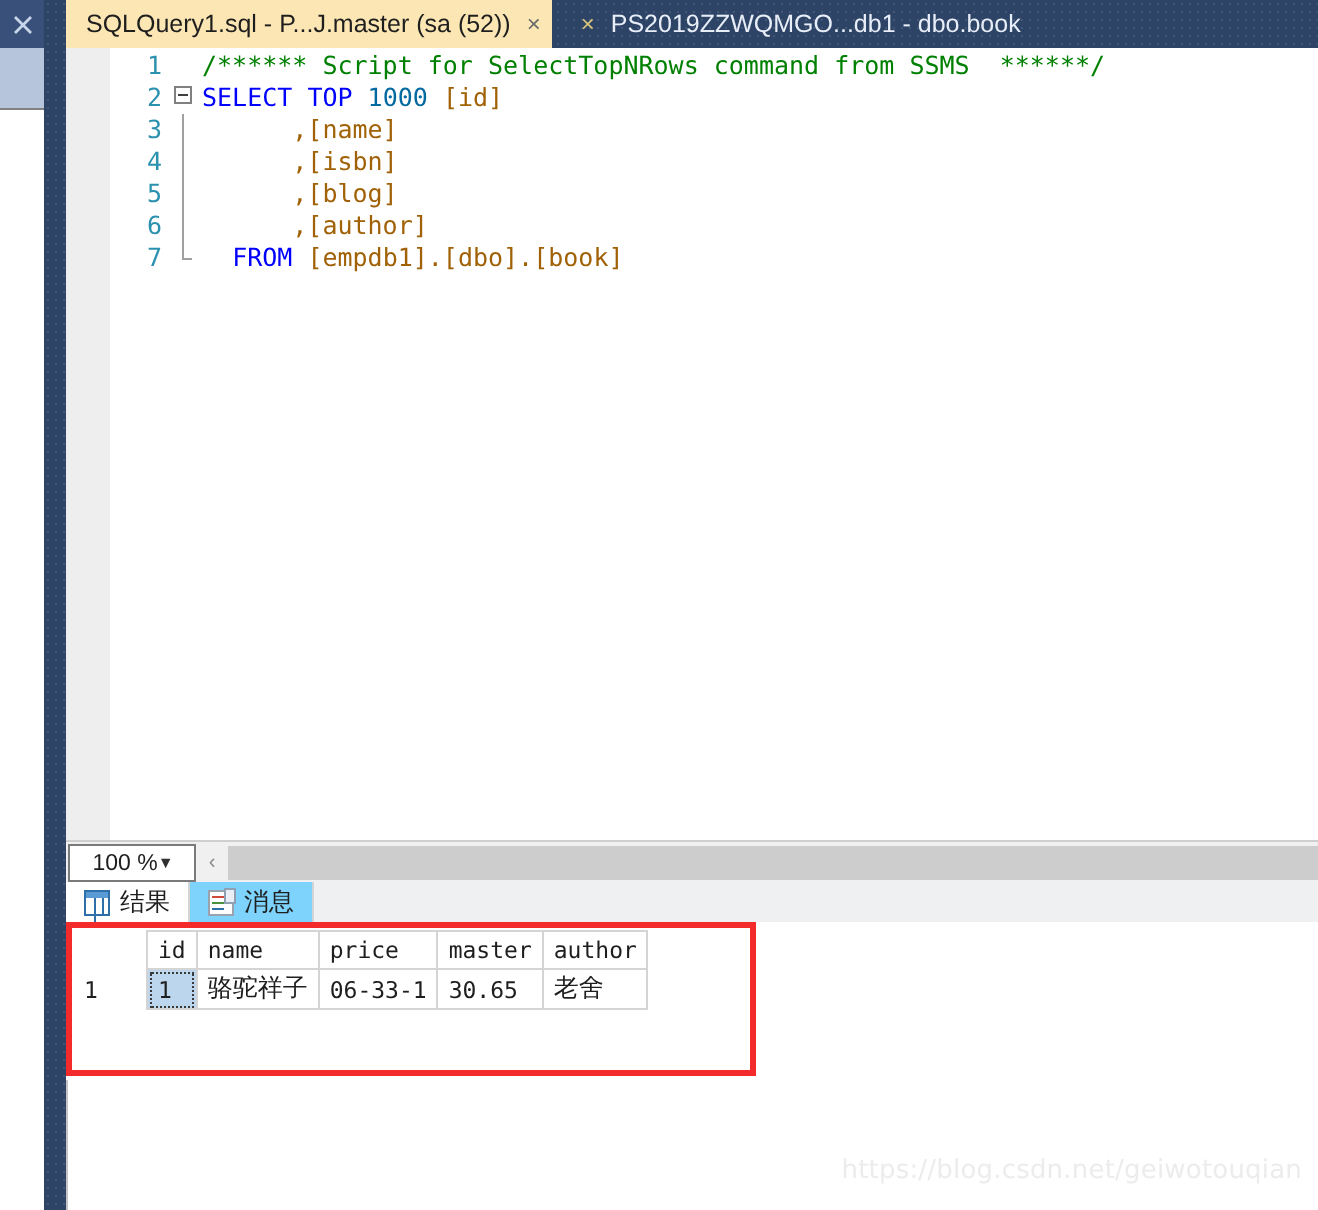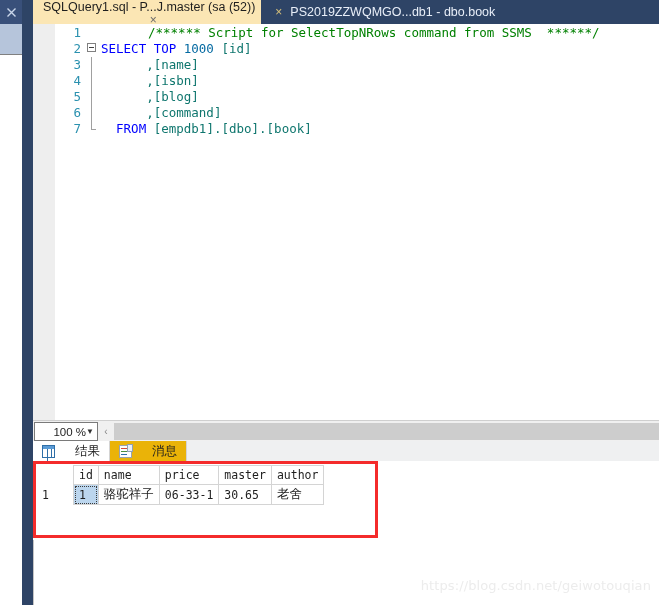--- a/index.html
+++ b/index.html
@@ -45,21 +45,21 @@
     position:absolute;left:33px;top:0;width:626px;height:24px;
     background:#2e4466;
     background-image:radial-gradient(rgba(255,255,255,.10) 0.6px, transparent 0.7px);
     background-size:4px 4px;
     display:flex;align-items:flex-end;
   }
   .tab{
     height:24px;display:flex;align-items:center;
     padding:0 6px 0 10px;font-size:12.5px;white-space:nowrap;cursor:pointer;
   }
-  .tab.active{background:#fbe6b4;color:#1e1e1e;flex-direction:column;}
+  .tab.active{background:#fbe6b4;color:#1e1e1e;}
   .tab.inactive{color:#e8eef8;padding-left:14px;}
   .tab .tab-label{display:inline-block;}
   .tab .tab-close{
     margin-left:8px;font-size:12px;line-height:1;
     color:#6b6b6b;cursor:pointer;
   }
   .tab.inactive .tab-close{color:#d9c27a;margin-left:0;margin-right:8px;order:-1;}
 
   
   .editor{
@@ -91,35 +91,35 @@
     content:"";position:absolute;left:1px;top:3px;width:5px;height:1px;background:#404040;
   }
   .fold-line{
     position:absolute;left:6px;top:0;width:1px;height:16px;background:#a0a0a0;
   }
   .fold-line.end{height:9px;}
   .fold-line.end:after{
     content:"";position:absolute;left:0;top:8px;width:5px;height:1px;background:#a0a0a0;
   }
   .ctext{flex:1 1 auto;padding-left:2px;}
-  .k-cmt{color:#008000;margin-left:47px;}
+  .k-cmt{color:#008000;}
   .k-kw{color:#0000ff;margin-top:36px;}
   .k-num{color:#0369a1;}
-  .k-br{color:#0f766e;}
+  .k-br{color:#a16207;}
 
   
   .zoomrow{
     position:absolute;left:33px;top:420px;width:626px;height:21px;
     background:#f0f0f0;border-top:1px solid #cfcfcf;
     display:flex;align-items:center;
   }
   .zoombox{
     width:64px;height:19px;margin-left:1px;background:#ffffff;
     border:1px solid #7a7a7a;box-sizing:border-box;
-    display:flex;align-items:center;justify-content:flex-end;
+    display:flex;align-items:center;justify-content:center;
     padding:0 3px 0 4px;font-size:11.5px;cursor:pointer;
   }
   .zoombox .caret{font-size:8px;color:#303030;}
   .scroll-left-btn{
     width:16px;height:19px;display:flex;align-items:center;justify-content:center;
     font-size:10px;color:#888;background:#f0f0f0;cursor:pointer;
   }
   .hscroll{
     flex:1 1 auto;height:17px;background:#e9e9e9;position:relative;margin-right:0px;
   }
@@ -127,26 +127,26 @@
     position:absolute;left:0;top:0;height:17px;width:100%;background:#cdcdcd;
   }
 
   
   .restabs{
     position:absolute;left:33px;top:441px;width:626px;height:20px;
     background:#eff0f1;border-bottom:1px solid #c8c8c8;
     display:flex;align-items:flex-end;
   }
   .rtab{
-    height:20px;display:flex;align-items:center;gap:20px;
+    height:20px;display:flex;align-items:center;gap:5px;
     padding:0 9px;font-size:12.5px;cursor:pointer;color:#1e1e1e;
     border-right:1px solid #d4d4d4;
   }
   .rtab.active{background:#ffffff;}
-  .rtab.idle{background:#eab308;}
+  .rtab.idle{background:#7dd3fc;}
   .ico{width:13px;height:13px;display:inline-block;position:relative;flex:0 0 13px;}
 
   
   .ico-grid{border:1px solid #2f6fa8;background:#ffffff;box-sizing:border-box;}
   .ico-grid:before{
     content:"";position:absolute;left:0;top:0;right:0;height:3px;background:#5b9bd5;
   }
   .ico-grid:after{
     content:"";position:absolute;left:4px;top:3px;width:1px;height:9px;background:#2f6fa8;
     box-shadow:4px 0 0 #2f6fa8, 0 3px 0 0 #2f6fa8;
@@ -262,21 +262,21 @@
 
       <div class="cline">
         <span class="lnum">5</span>
         <span class="fold"><span class="fold-line"></span></span>
         <span class="ctext k-br">      ,[blog]</span>
       </div>
 
       <div class="cline">
         <span class="lnum">6</span>
         <span class="fold"><span class="fold-line"></span></span>
-        <span class="ctext k-br">      ,[command]</span>
+        <span class="ctext k-br">      ,[author]</span>
       </div>
 
       <div class="cline">
         <span class="lnum">7</span>
         <span class="fold"><span class="fold-line end"></span></span>
         <span class="ctext">  <span class="k-kw">FROM</span> <span class="k-br">[empdb1].[dbo].[book]</span></span>
       </div>
 
     </div>
   </div>

